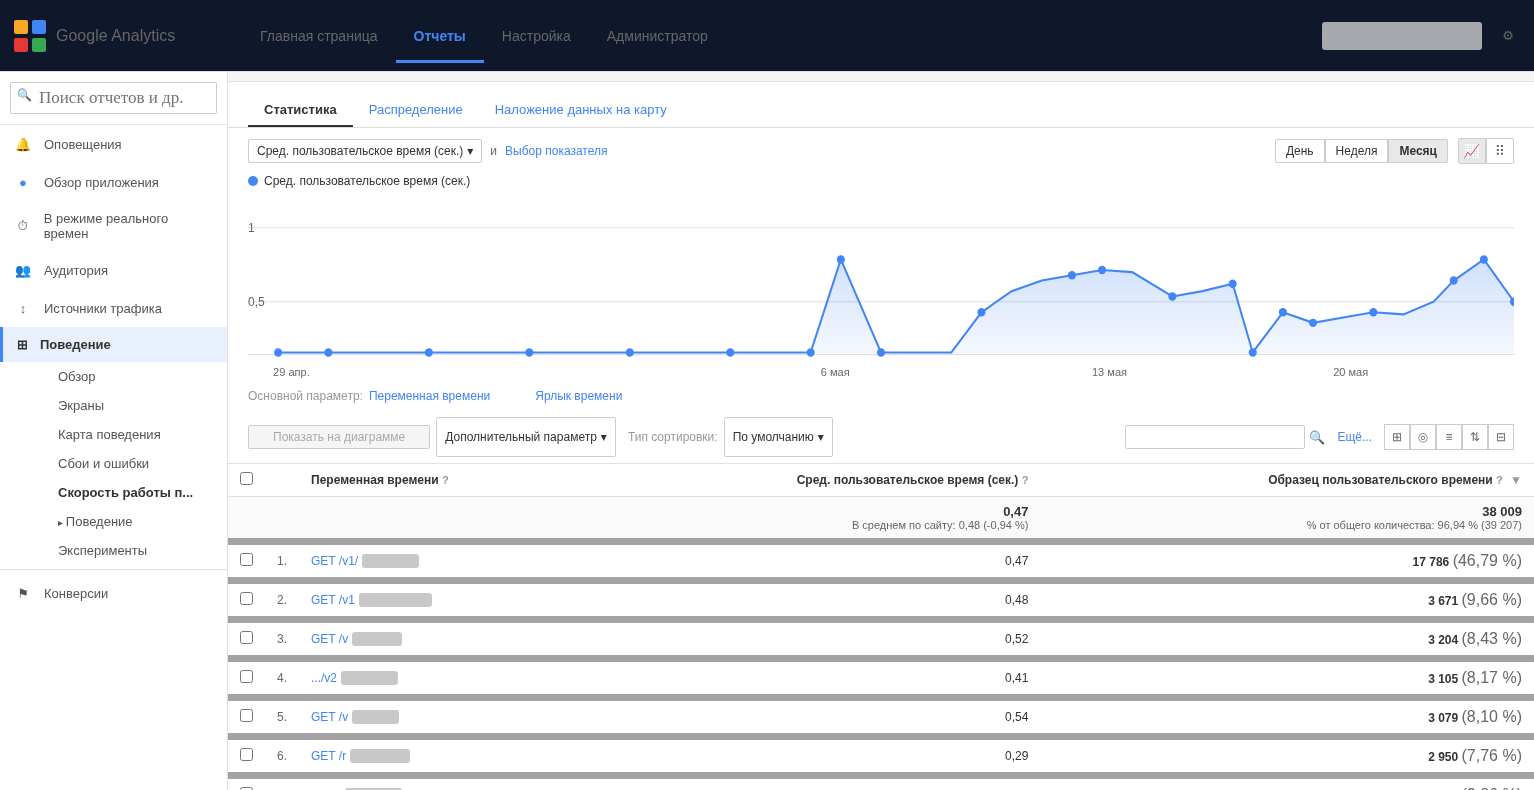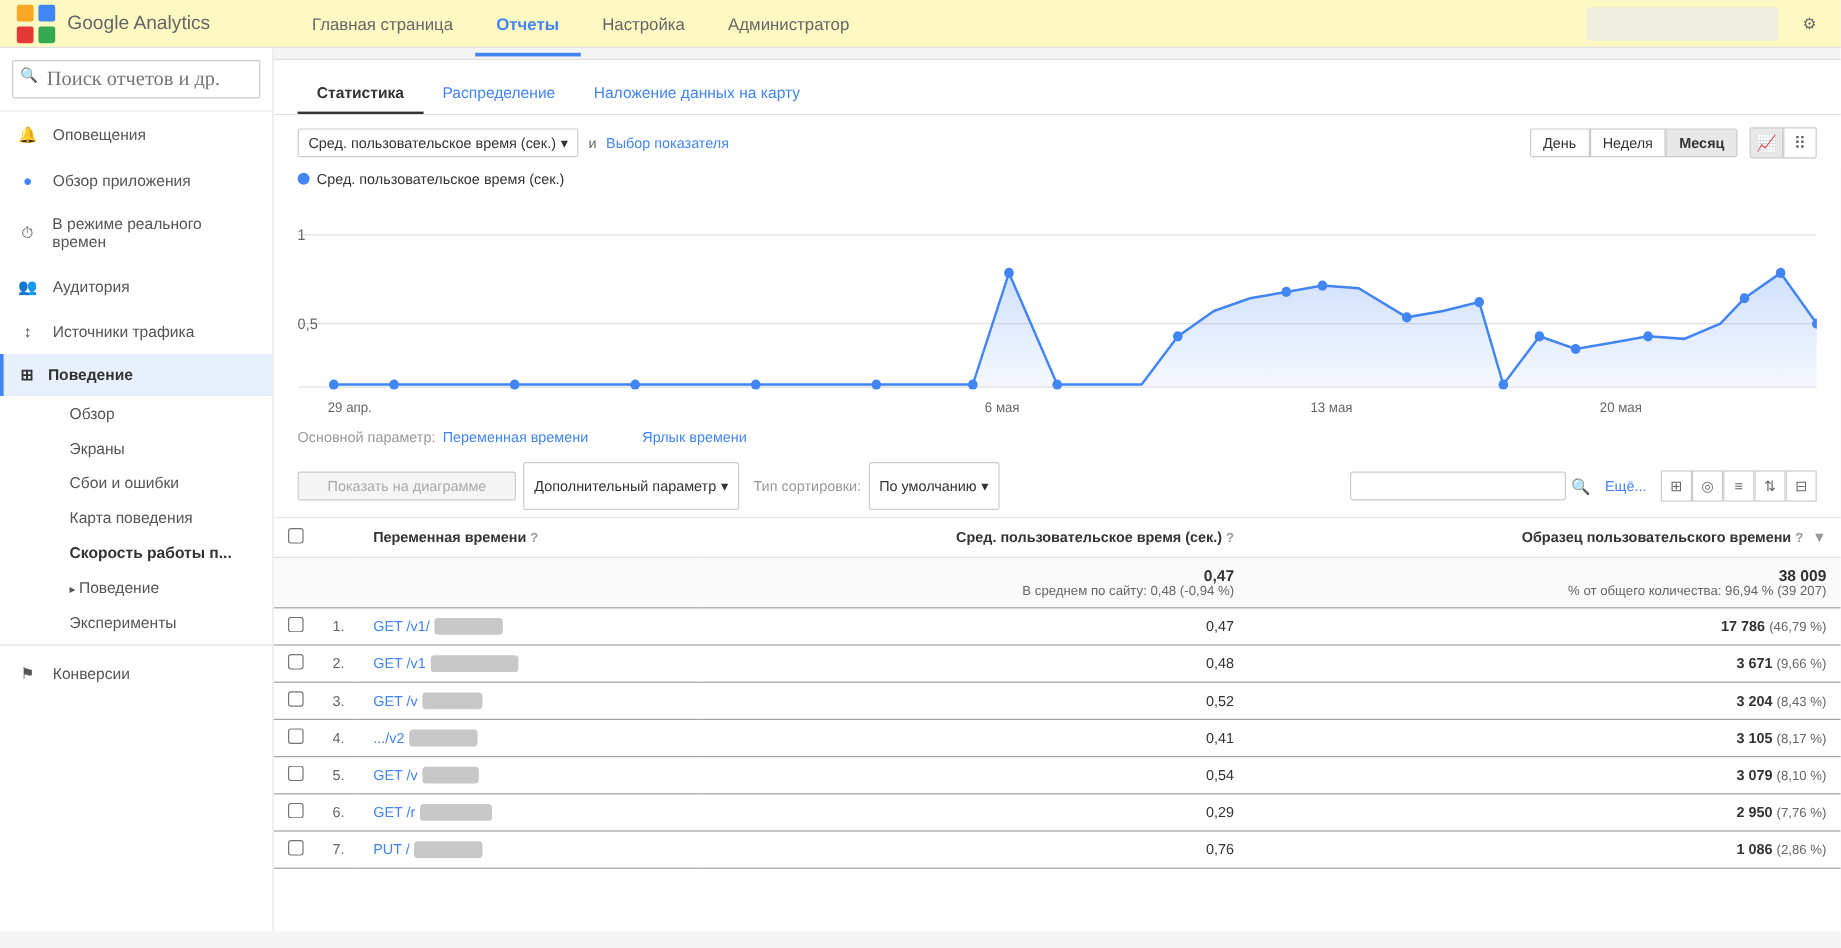--- a/index.html
+++ b/index.html
@@ -1,21 +1,21 @@
 <!DOCTYPE html>
 <html><head>
   <meta charset="utf-8">
   <style>
     * { box-sizing: border-box; margin: 0; padding: 0; }
     body { font-family: Arial, sans-serif; font-size: 13px; background: #f5f5f5; color: #333; overflow: hidden; height: 790px; width: 1534px; }
 
     
     .top-nav {
-      display: flex; align-items: center; background: #fef9c3; border-bottom: 1px solid #e0e0e0;
-      height: 40px; padding: 0 12px; position: relative; z-index: 10; justify-content: center;
+      display: flex; align-items: center; background: #0f172a; border-bottom: 1px solid #e0e0e0;
+      height: 72px; padding: 0 12px; position: relative; z-index: 10; justify-content: center;
     }
     .logo-area { display: flex; align-items: center; gap: 8px; min-width: 190px; }
     .logo-icon { width: 36px; height: 36px; }
     .logo-text { font-size: 16px; color: #666; font-weight: normal; }
     .nav-links { display: flex; gap: 0; margin-left: 40px; }
     .nav-link {
       padding: 0 18px; height: 54px; line-height: 54px; cursor: pointer;
       color: #666; text-decoration: none; font-size: 14px;
     }
     .nav-link.active { color: #4285f4; border-bottom: 3px solid #4285f4; font-weight: bold; }
@@ -133,30 +133,30 @@
     }
 
     
     .data-table { width: 100%; border-collapse: collapse; font-size: 12px; }
     .data-table th {
       padding: 8px 12px; border-bottom: 1px solid #e0e0e0; text-align: left;
       background: #fff; color: #333; font-weight: bold; font-size: 12px; cursor: pointer;
     }
     .data-table th.num { text-align: right; }
     .data-table th .sort-arrow { color: #999; margin-left: 4px; }
-    .data-table td { padding: 7px 12px; border-bottom: 1px solid #a3a3a3; vertical-align: middle; }
+    .data-table td { padding: 7px 12px; border-bottom: 7px solid #a3a3a3; vertical-align: middle; }
     .data-table td.num { text-align: right; color: #333; }
     .data-table .check-col { width: 30px; }
     .data-table .num-col { width: 20px; color: #666; }
     .row-link { color: #4285f4; text-decoration: none; cursor: pointer; }
     .blurred-text {
       display: inline-block; background: #c8c8c8; border-radius: 3px;
       color: transparent; user-select: none; margin-left: 4px;
     }
-    .small-pct { font-size: 11px; color: #666; font-weight: normal; }
+    .small-pct { font-size: 16px; color: #666; font-weight: normal; }
 
     .summary-row td { background: #fafafa; border-top: 1px solid #e0e0e0; }
     .summary-val { font-size: 13px; font-weight: bold; text-align: right; }
     .summary-sub { font-size: 11px; color: #666; text-align: right; }
 
     .sidebar-section-header {
       display: flex; align-items: center; padding: 10px 14px; cursor: pointer;
       color: #555; font-size: 13px; gap: 12px; font-weight: bold;
     }
   </style>
@@ -222,22 +222,22 @@
     </div>
 
     <div class="sidebar-section-header" style="background:#e8f0fe; border-left:3px solid #4285f4; color:#333;">
       <span class="icon">⊞</span>
       <span>Поведение</span>
     </div>
 
     <div class="sidebar-sub">
       <div class="sidebar-sub-item">Обзор</div>
       <div class="sidebar-sub-item">Экраны</div>
+      <div class="sidebar-sub-item">Карта поведения</div>
       <div class="sidebar-sub-item">Сбои и ошибки</div>
-      <div class="sidebar-sub-item">Карта поведения</div>
       <div class="sidebar-sub-item active">Скорость работы п...</div>
       <div class="sidebar-sub-item has-arrow">Поведение</div>
       <div class="sidebar-sub-item">Эксперименты</div>
     </div>
 
     <div class="sidebar-divider"></div>
 
     <div class="sidebar-item">
       <span class="icon">⚑</span>
       <span>Конверсии</span>

